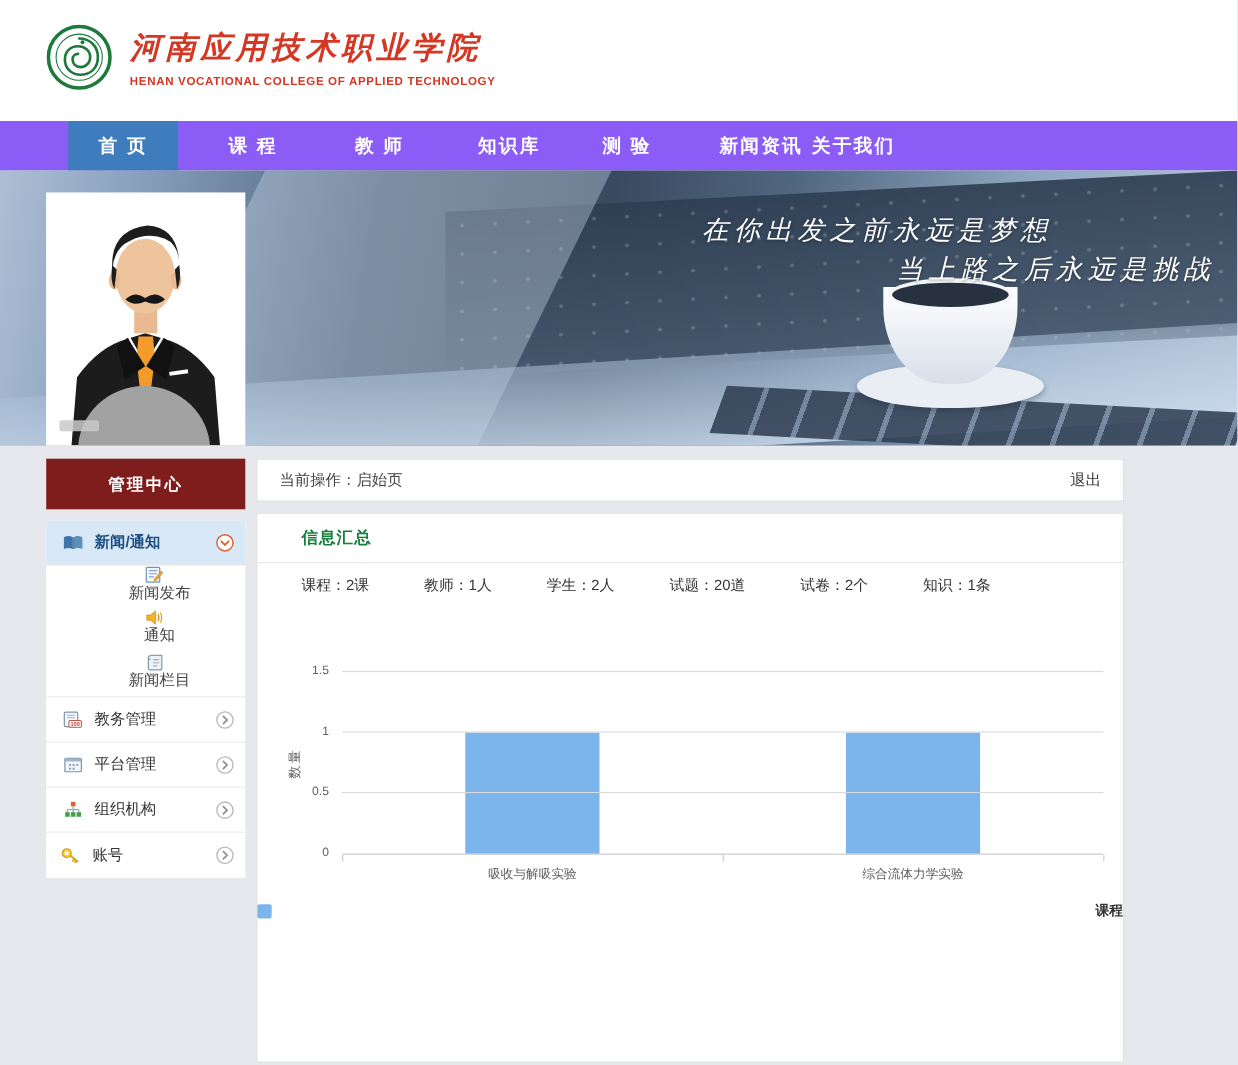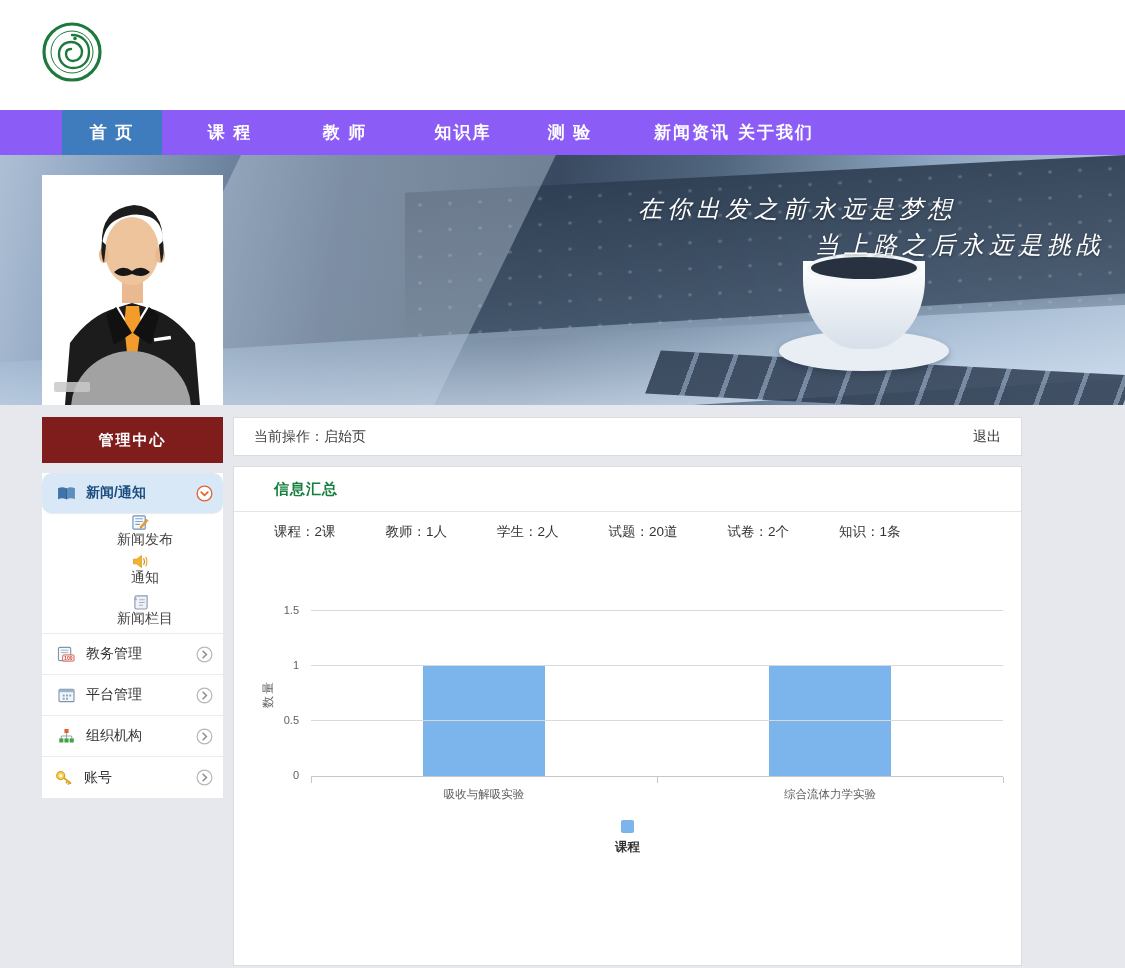--- a/index.html
+++ b/index.html
@@ -42,21 +42,21 @@
   .watermark { position:absolute; left:12px; bottom:13px; width:36px; height:10px; background:#c9c9c9; border-radius:2px; opacity:.85; }
 
   
   .sidebar { position:absolute; left:42px; top:417px; width:181px; }
   .sidebar-title { height:46px; background:#7f1d1d; color:#fff; font-size:15px; font-weight:bold; letter-spacing:2px;
     display:flex; align-items:center; justify-content:center; }
   .menu { margin-top:10px; background:#fff; list-style:none; }
   .menu-item { height:41px; display:flex; align-items:center; padding:0 10px 0 13px; font-size:14px; color:#333; cursor:pointer; border-bottom:1px solid #ececec; }
   .menu-item:last-child { border-bottom:none;padding-left:11px; }
   .menu-item .icn { width:22px; display:flex; justify-content:center; margin-right:9px; flex:none; }
-  .menu-item.expanded { background:#d9e8f7; color:#1c4f80; font-weight:bold;border-radius:10px; }
+  .menu-item.expanded { background:#d9e8f7; color:#1c4f80; font-weight:bold; }
   .menu-item.sub { height:40px; padding-left:35px; border-bottom:none; color:#444;flex-direction:column; }
   .menu-item.sub.last { border-bottom:1px solid #ececec; }
   .chev { margin-left:auto; flex:none; display:flex; }
 
   
   .topbar { position:absolute; left:233px; top:417px; width:789px; height:39px; background:#fff; border:1px solid #dcdcdc;
     display:flex; align-items:center; padding:0 20px; font-size:14px; color:#444; }
   .logout { margin-left:auto; color:#333; text-decoration:none; cursor:pointer; }
   .main-panel { position:absolute; left:233px; top:466px; width:789px; height:500px; background:#fff; border:1px solid #dcdcdc; }
   .summary-title { position:absolute; left:40px; top:13px; font-size:15px; font-weight:bold; color:#15803d; letter-spacing:1px; }
@@ -69,38 +69,42 @@
   .plot { position:absolute; left:77px; top:144px; width:692px; height:166px; border-bottom:1px solid #c7c7c7; }
   .gridline { position:absolute; left:0; right:0; height:1px; background:#d9d9d9; }
   .gridline.zero { background:transparent; }
   .ticklabel { position:absolute; left:-12px; top:0; transform:translate(-100%,-50%); font-size:11px; color:#606060; }
   .bars { position:absolute; left:0; right:0; top:0; bottom:0; display:flex; align-items:flex-end; }
   .slot { flex:1; height:100%; display:flex; justify-content:center; align-items:flex-end; }
   .bar { width:35%; }
   .xtick { position:absolute; bottom:-7px; width:1px; height:6px; background:#c7c7c7; }
   .xlabels { position:absolute; left:77px; top:320px; width:692px; display:flex; }
   .xlabel { flex:1; text-align:center; font-size:11.5px; color:#606060; }
-  .legend { position:absolute; top:353px; left:0; width:100%; display:flex; justify-content:flex-end; align-items:center; gap:6px;
-    font-size:12.5px; font-weight:bold; color:#333; cursor:pointer;flex-direction:column; }
+  .legend { position:absolute; top:353px; left:0; width:100%; display:flex; justify-content:space-between; align-items:center; gap:6px;
+    font-size:12.5px; font-weight:bold; color:#333; cursor:pointer; }
   .swatch { width:13px; height:13px; border-radius:2px; }
 </style>
 </head>
 <body>
 
 <div class="page">
 
   <header class="site-header">
     <div class="logo">
       <svg width="60" height="60" viewBox="0 0 60 60">
         <circle cx="30" cy="30" r="28" fill="#fff" stroke="#1e7a3c" stroke-width="3.2"></circle>
         <circle cx="30" cy="30" r="21" fill="none" stroke="#1e7a3c" stroke-width="1"></circle>
         <circle cx="30" cy="30" r="28" fill="none" stroke="#1e7a3c" stroke-width="0.8" stroke-dasharray="1.5 4.5" transform="rotate(8 30 30)"></circle>
         <path d="M30 13 C40 13 47 20 47 30 C47 40 40 46 31 46 C23 46 17 40 17 32 C17 25 22 20 29 20 C35 20 40 24 40 30 C40 35 36 39 31 39 C27 39 24 36 24 32 C24 29 26 27 29 27" fill="none" stroke="#1e7a3c" stroke-width="2.4" stroke-linecap="round"></path>
         <circle cx="33" cy="16.5" r="1.8" fill="#1e7a3c"></circle>
       </svg>
+      <div class="logo-text">
+        <div class="zh">河南应用技术职业学院</div>
+        <div class="en">HENAN VOCATIONAL COLLEGE OF APPLIED TECHNOLOGY</div>
+      </div>
     </div>
   </header>
 
   <nav class="main-nav">
     <div class="nav-active">
       <span class="nav-item">首 页</span>
     </div>
     <div class="nav-pos p1">
         <span class="nav-item">课 程</span>
       </div>

